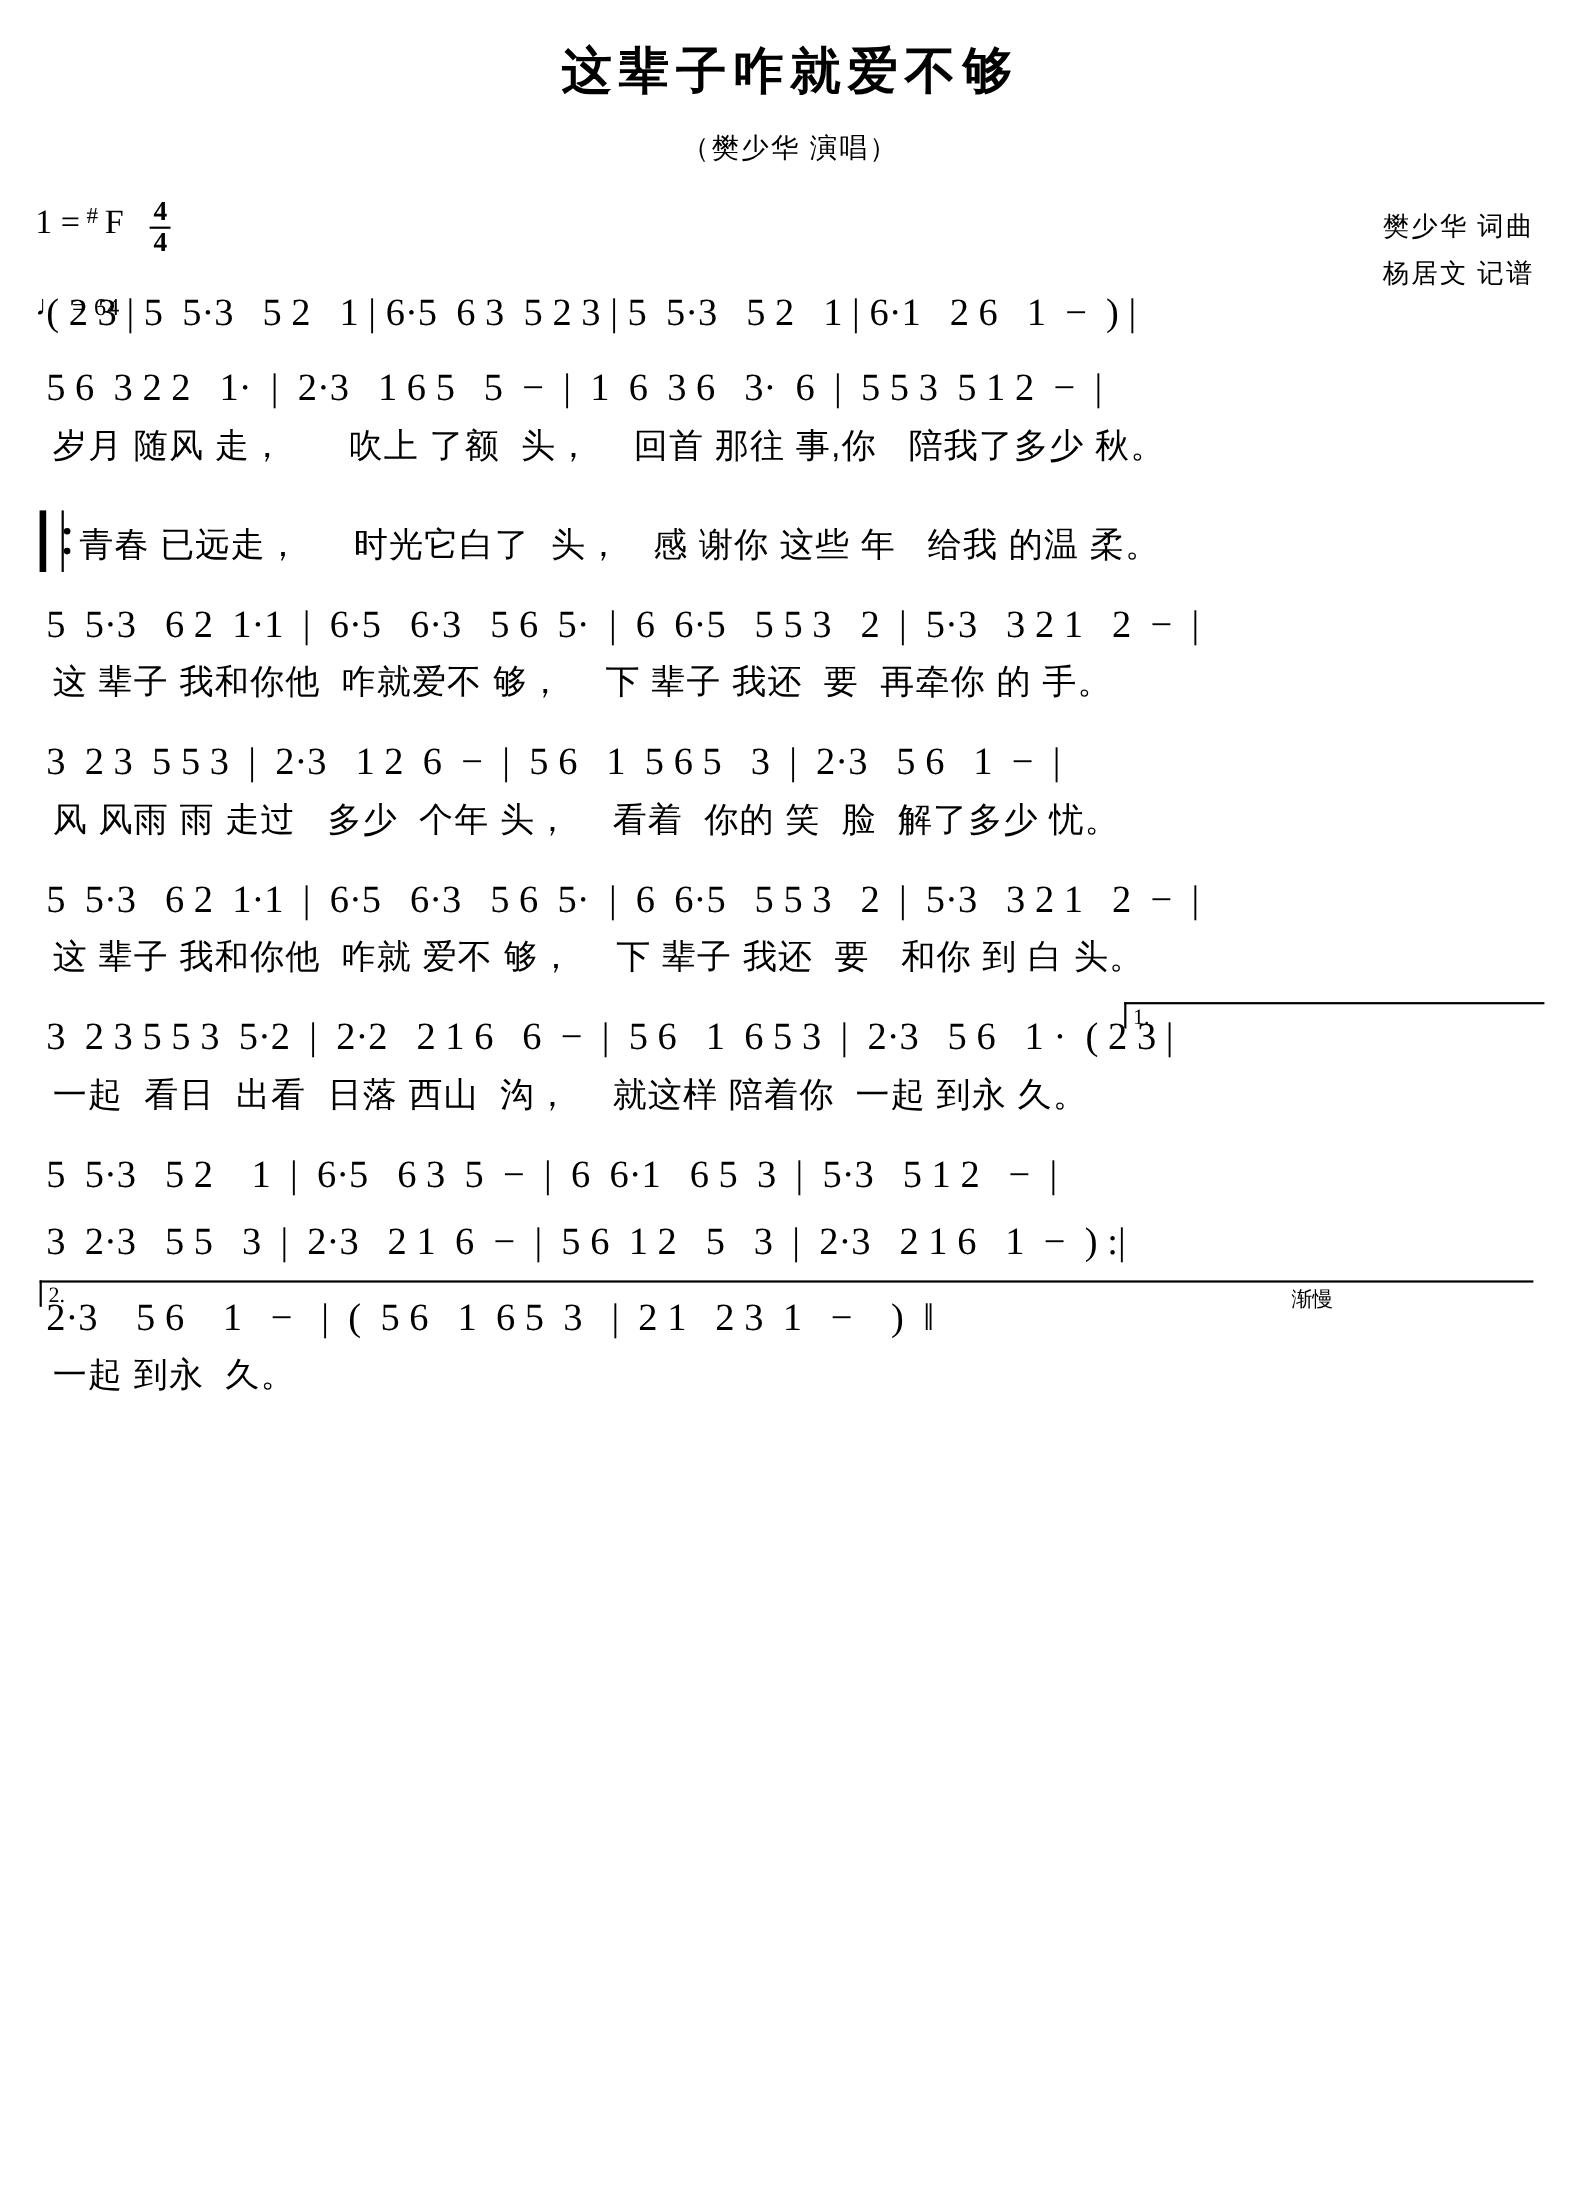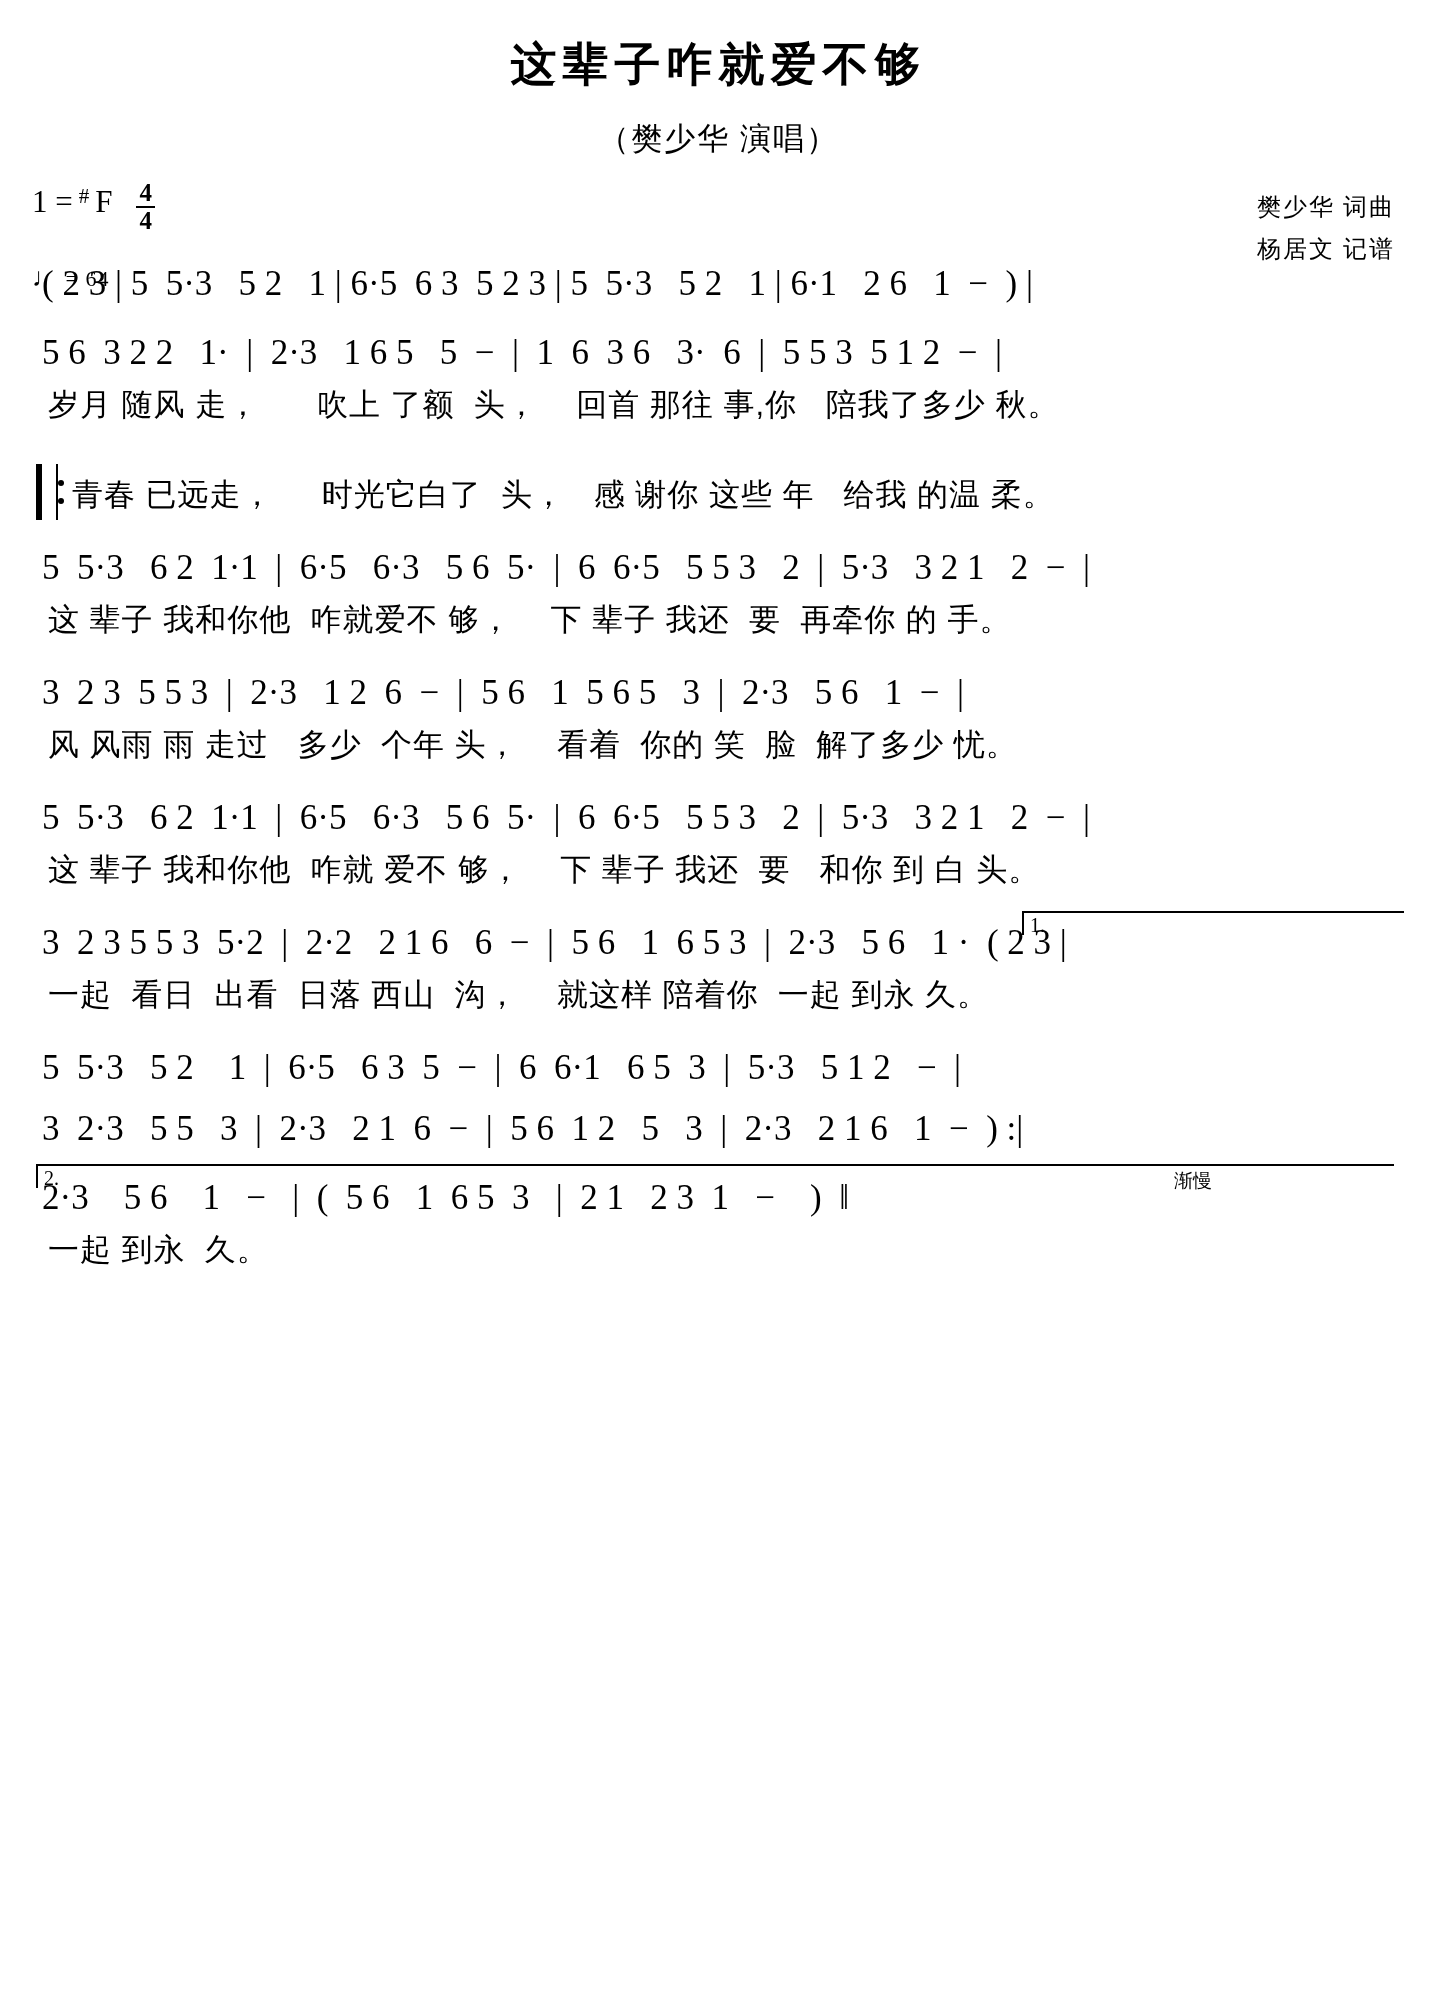--- a/index.html
+++ b/index.html
@@ -25,21 +25,21 @@
     text-align: center;
     font-family: "Liberation Serif", serif;
     font-weight: bold;
     font-size: 46px;
     letter-spacing: 6px;
     margin-top: 34px;
     color: #000;
   }
   .subtitle {
     text-align: center;
-    font-size: 31px;
+    font-size: 25px;
     margin-top: 22px;
     letter-spacing: 2px;
   }
   .credits {
     position: absolute;
     right: 42px;
     top: 152px;
     text-align: left;
     font-size: 24px;
     line-height: 1.75;

